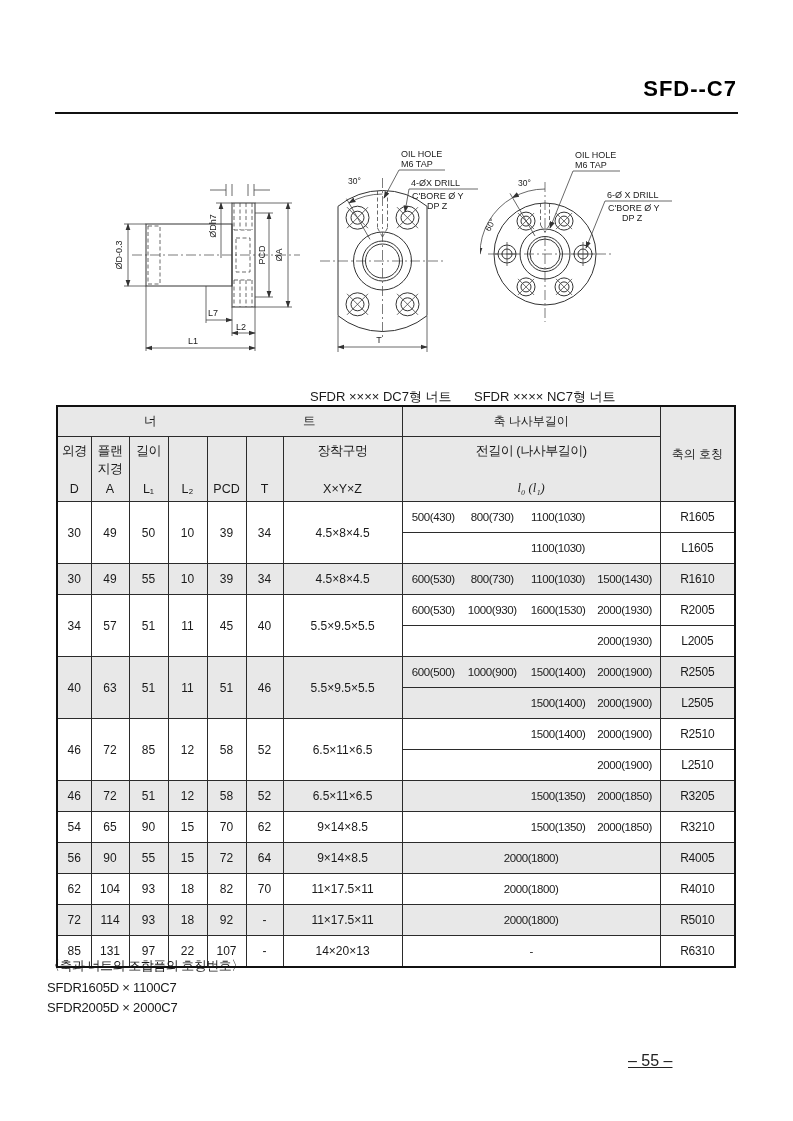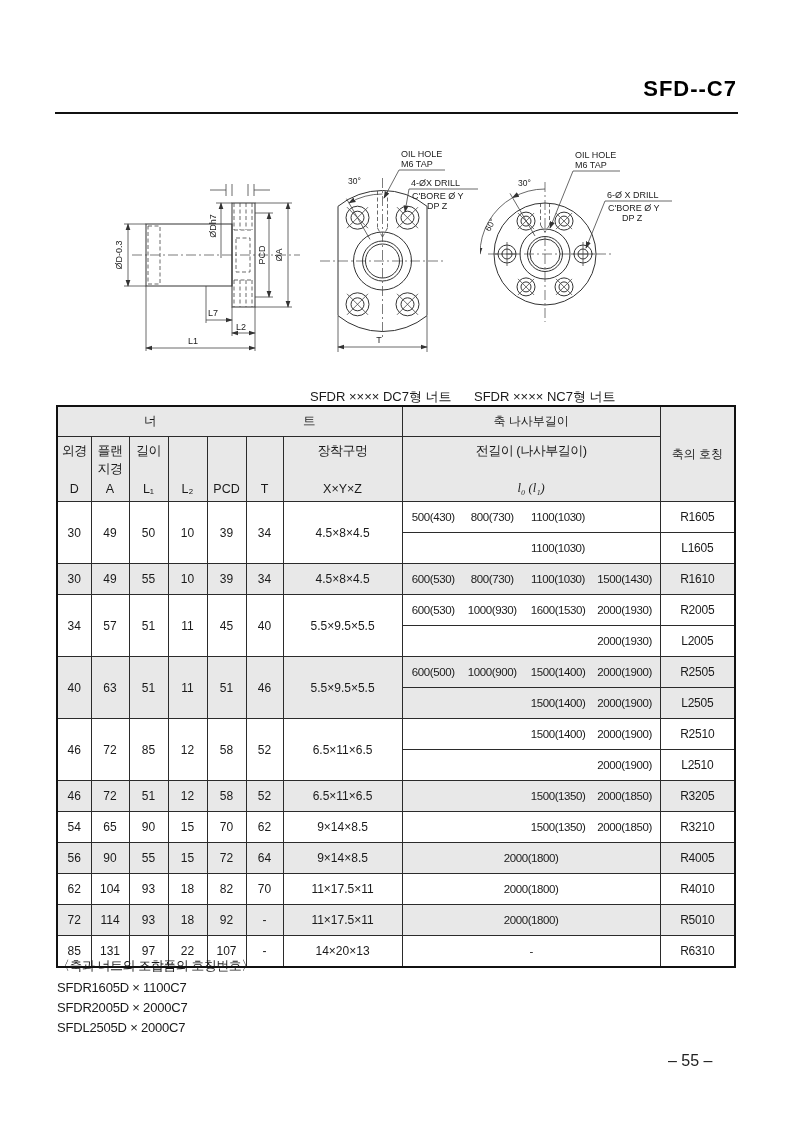--- a/index.html
+++ b/index.html
@@ -41,24 +41,24 @@
   .sym-i{font-style:italic;font-family:"Liberation Serif",serif;}
   tbody td{height:30px;font-size:12px;}
   tr.shaded td{background:#e8e8e8;}
   .len-cell{padding:0 3px;}
   .len-grid{display:grid;grid-template-columns:22% 25% 27.5% 25.5%;align-items:center;}
   .len-grid span{font-size:11.5px;letter-spacing:-0.4px;white-space:nowrap;text-align:center;}
   .len-center{font-size:11.5px;letter-spacing:-0.4px;}
   .name-cell{font-size:12px;letter-spacing:-0.2px;}
 
   
-  .combo-block{position:absolute;left:57px;top:956px;font-size:13px;line-height:20px;}
+  .combo-block{position:absolute;left:47px;top:956px;font-size:13px;line-height:20px;}
   .combo-title{margin-bottom:2px;letter-spacing:-0.5px;}
   .combo-line{letter-spacing:-0.2px;}
-  .page-number{position:absolute;left:668px;top:1052px;font-size:16px;color:#222;}
+  .page-number{position:absolute;left:628px;top:1052px;font-size:16px;color:#222;text-decoration:underline;}
 </style>
 </head>
 <body>
 
 <div class="page">
 
   <div class="doc-code">SFD--C7</div>
   <div class="header-rule"></div>
 
   <div class="dwg" style="top:140px;left:60px;text-align:center;">
@@ -546,18 +546,17 @@
             <td class="name-cell">R6310</td>
           </tr>
         </tbody>
     </table>
   </div>
 
   <div class="combo-block">
     <div class="combo-title">〈축과 너트의 조합품의 호칭번호〉</div>
     <div class="combo-line">SFDR1605D × 1100C7</div>
     <div class="combo-line">SFDR2005D × 2000C7</div>
-    <div class="combo-line">SFDL2505D × 2000C7</div>
   </div>
 
   <div class="page-number">– 55 –</div>
 
 </div>
 
 </body></html>

